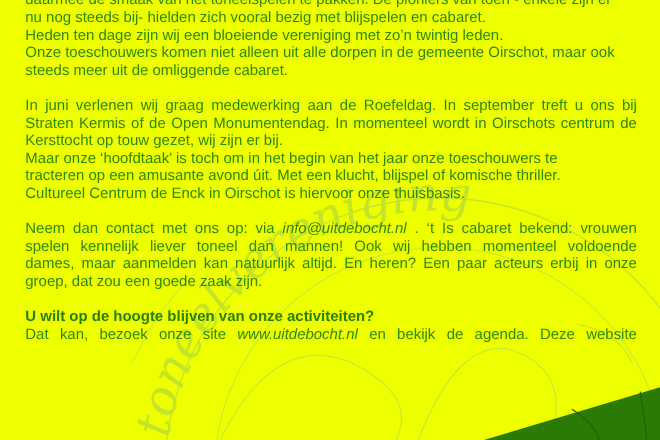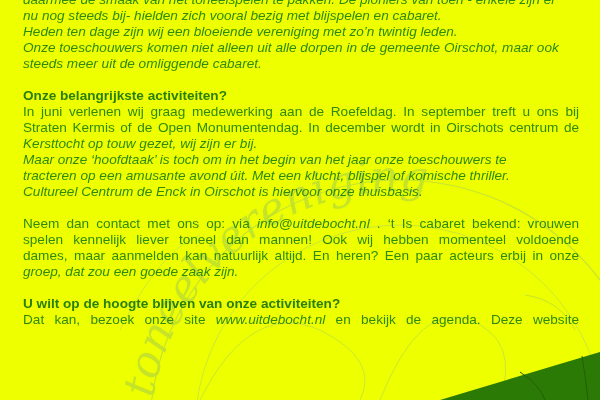--- a/index.html
+++ b/index.html
@@ -49,21 +49,20 @@
       font-size: 13.6px;
       line-height: 16px;
       font-weight: bold;
       color: #2a7f08;
     }
     em {
     }
     .line {
       display: block;
       white-space: nowrap;
-      font-style: italic;
     }
     .jline {
       display: block;
       text-align: justify;
       text-align-last: justify;
       white-space: normal;
     }
   </style>
 </head>
 <body>
@@ -97,23 +96,22 @@
       <span class="line">daarmee de smaak van het toneelspelen te pakken. De pioniers van toen - enkele zijn er</span>
       <span class="line">nu nog steeds bij- hielden zich vooral bezig met blijspelen en cabaret.</span>
       <span class="line">Heden ten dage zijn wij een bloeiende vereniging met zo’n twintig leden.</span>
       <span class="line">Onze toeschouwers komen niet alleen uit alle dorpen in de gemeente Oirschot, maar ook</span>
       <span class="line">steeds meer uit de omliggende cabaret.</span>
     </div>
 
     <div class="gap"></div>
 
     <section>
-      <h2>Onze belangrijkste activiteiten?</h2>
       <span class="jline">In juni verlenen wij graag medewerking aan de Roefeldag. In september treft u ons bij</span>
-      <span class="jline">Straten Kermis of de Open Monumentendag. In december wordt in Oirschots centrum de</span>
+      <span class="jline">Straten Kermis of de Open Monumentendag. In momenteel wordt in Oirschots centrum de</span>
       <span class="line">Kersttocht op touw gezet, wij zijn er bij.</span>
       <span class="line">Maar onze ‘hoofdtaak’ is toch om in het begin van het jaar onze toeschouwers te</span>
       <span class="line">tracteren op een amusante avond úit. Met een klucht, blijspel of komische thriller.</span>
       <span class="line">Cultureel Centrum de Enck in Oirschot is hiervoor onze thuisbasis.</span>
     </section>
 
     <div class="gap"></div>
 
     <section>
       <span class="jline"><span>Neem dan contact met ons op: via </span><em>info@uitdebocht.nl</em><span> . ‘t Is cabaret bekend: vrouwen</span></span>

